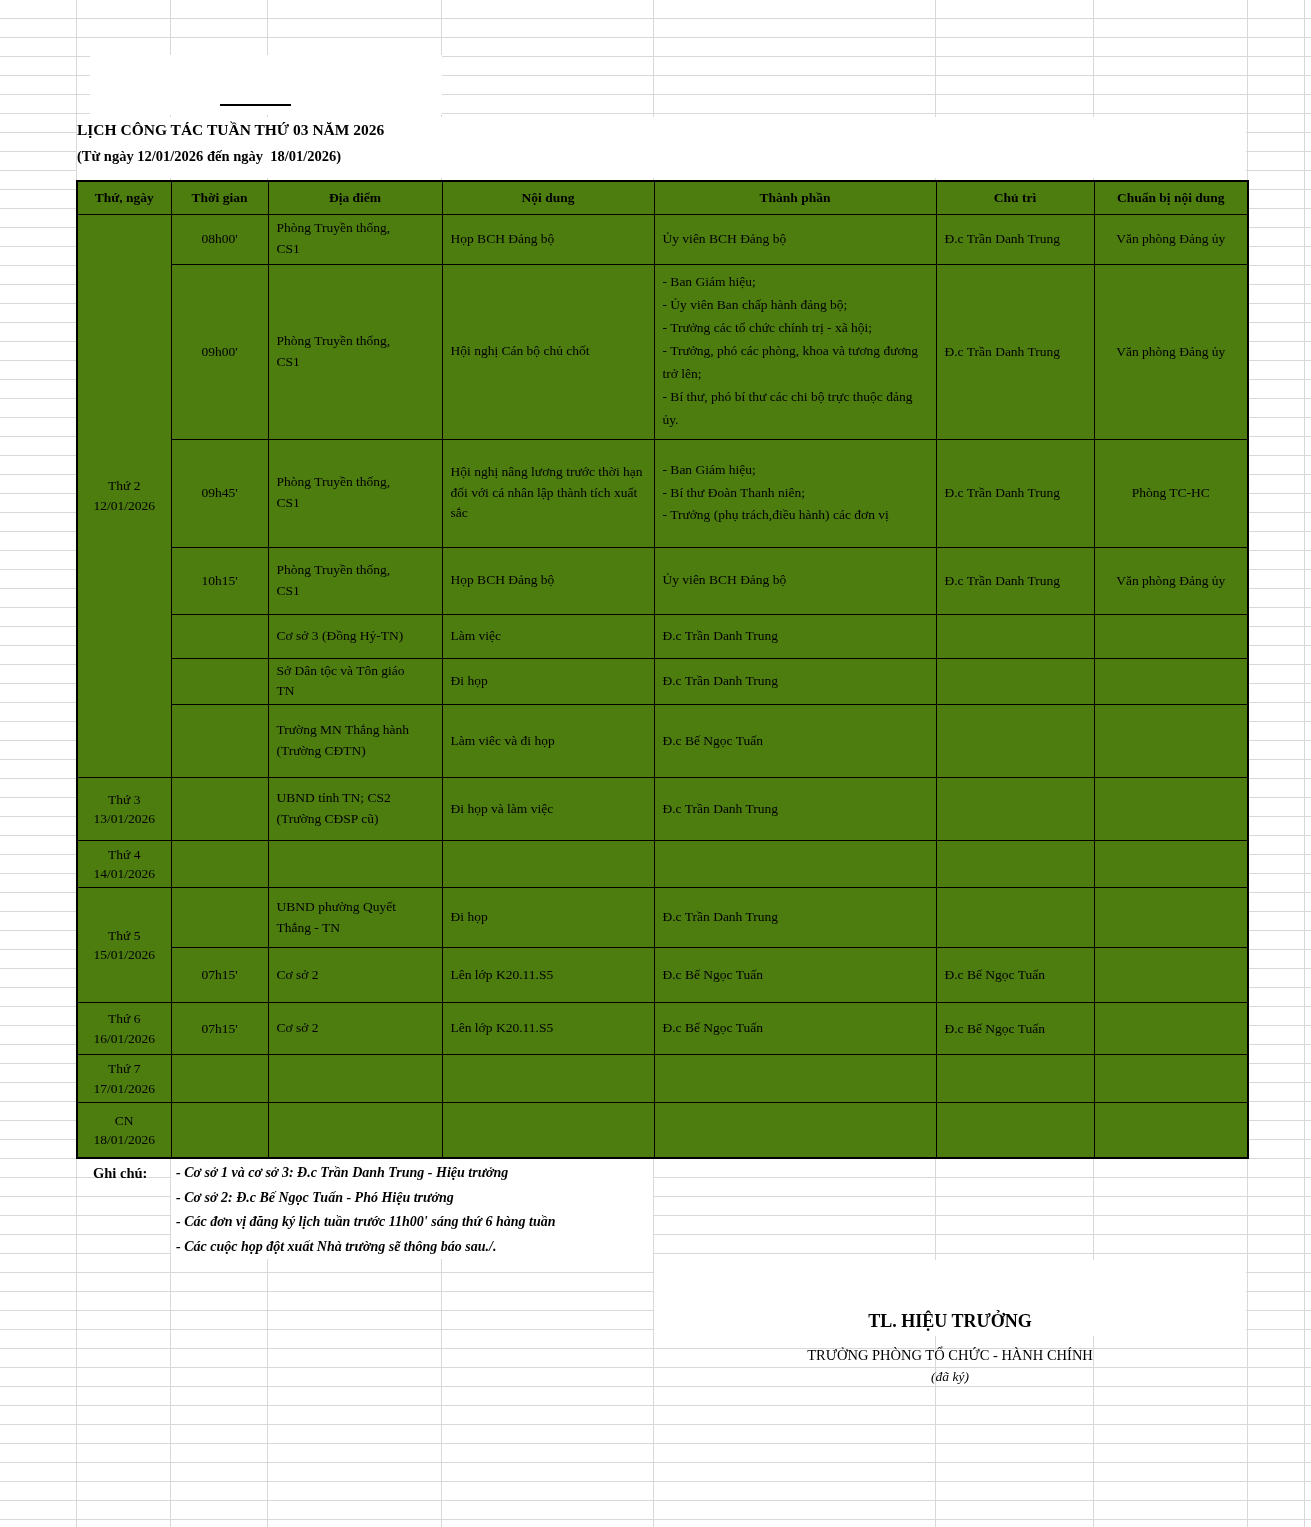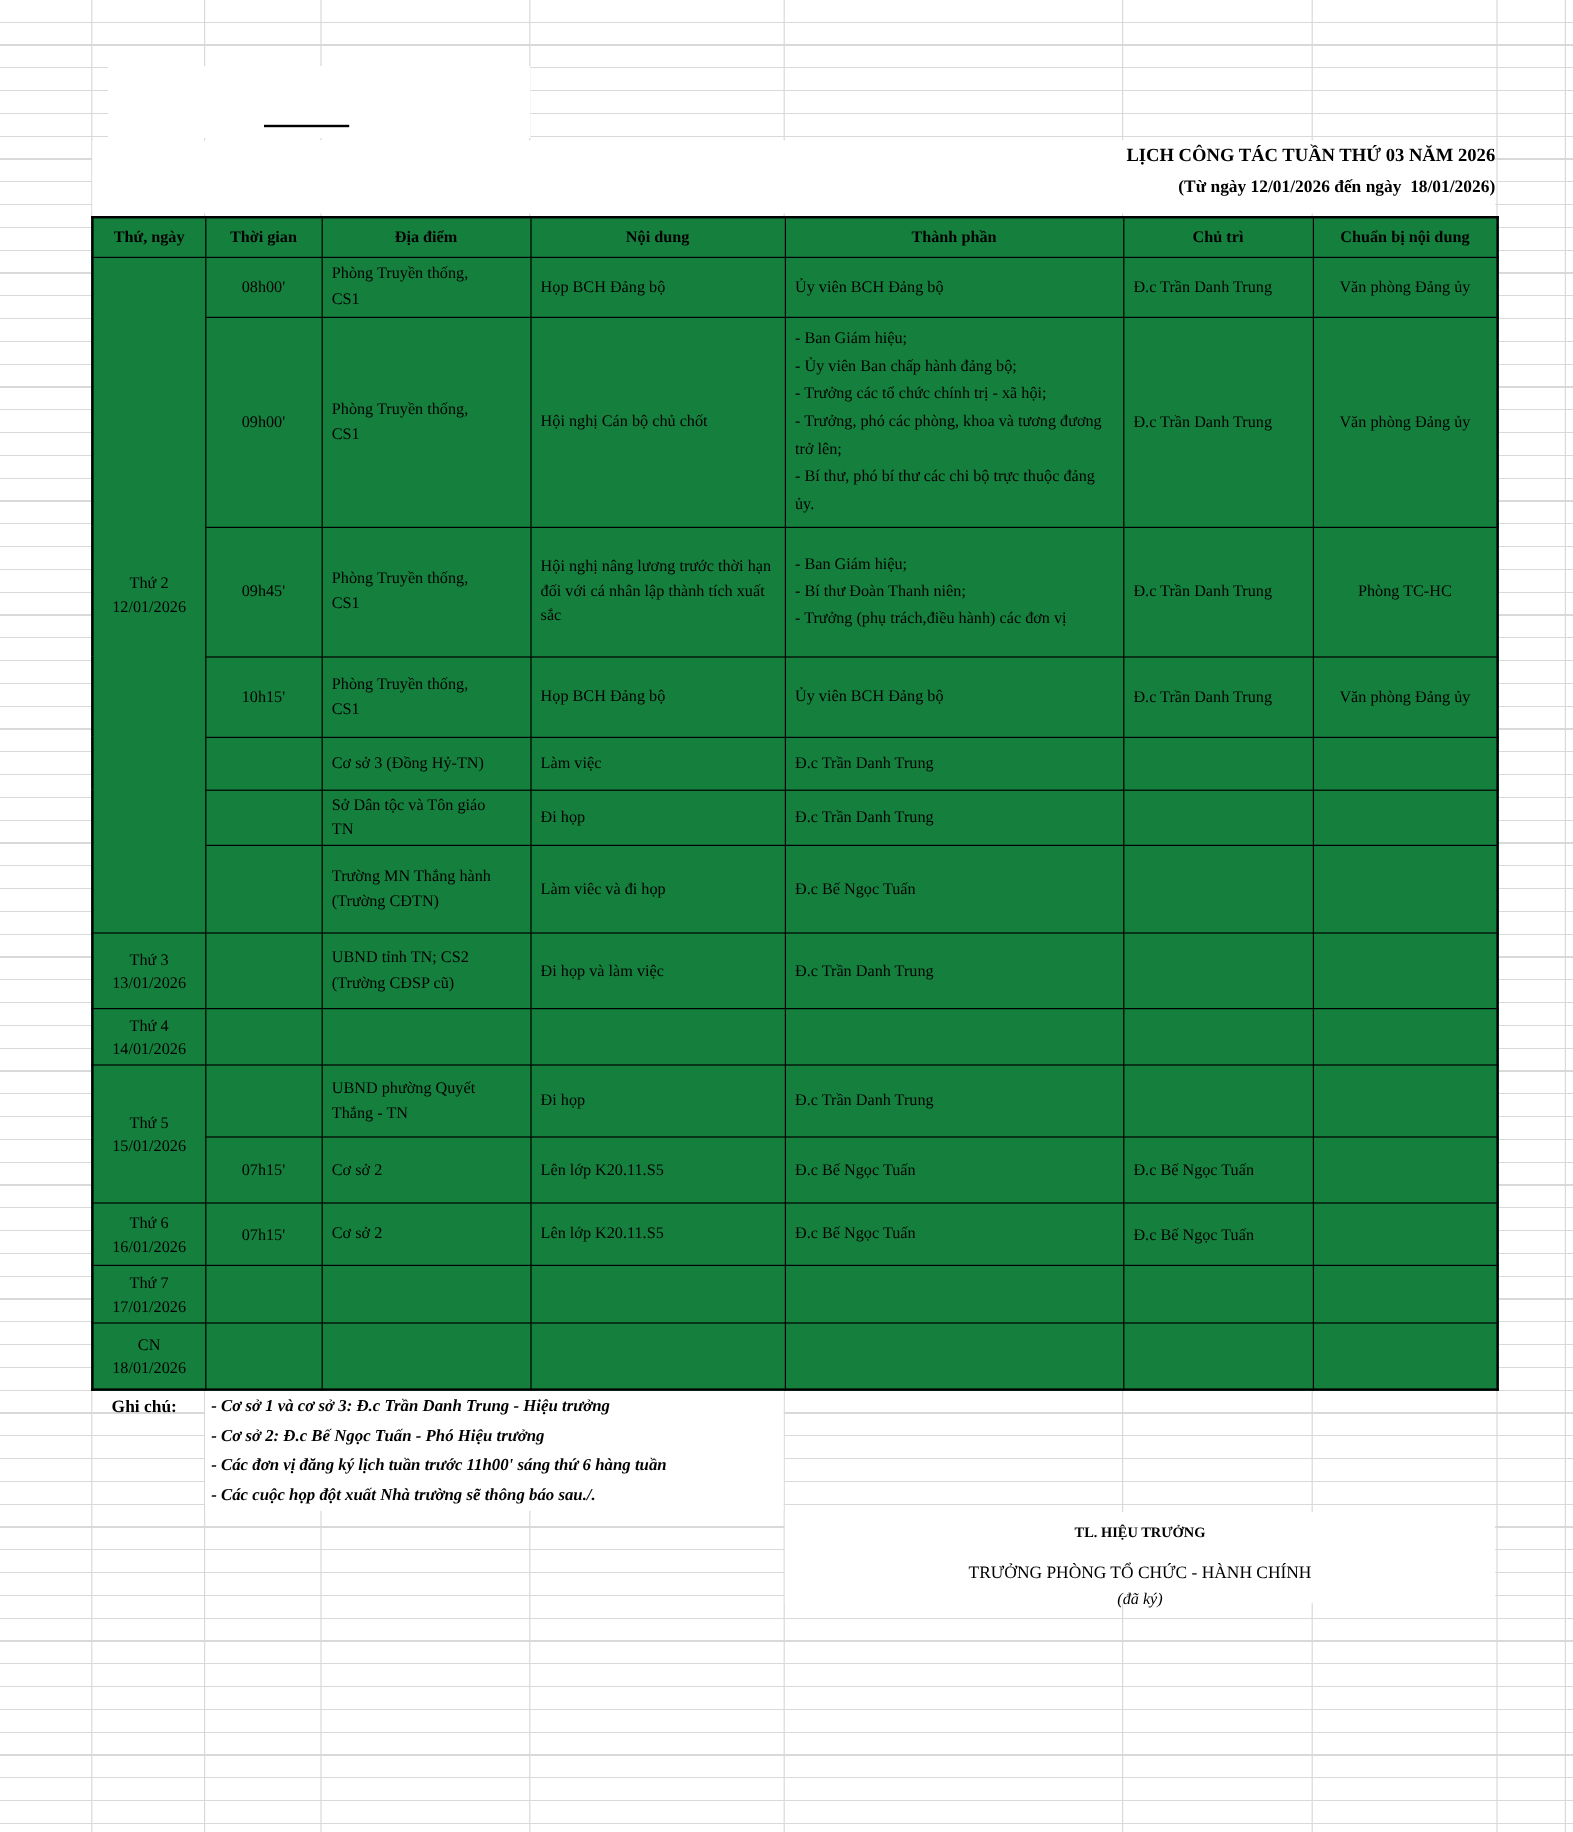--- a/index.html
+++ b/index.html
@@ -13,27 +13,27 @@
     background-image:repeating-linear-gradient(to bottom,transparent 0px,transparent 18px,#d9d9d9 18px,#d9d9d9 19px);
   }
   .vline{position:absolute;top:0;bottom:0;width:1px;background:#d9d9d9;z-index:0;}
   .cover{position:absolute;background:#fff;z-index:1;}
 
   .org-block{position:absolute;left:90px;top:56px;width:340px;text-align:center;z-index:2;}
   .org-parent{font-size:14px;letter-spacing:.2px;}
   .org-name{font-size:15px;font-weight:bold;margin-top:3px;}
   .org-underline{position:absolute;left:220px;top:104px;width:71px;height:2px;background:#000;z-index:2;}
 
-  .title-block{position:absolute;left:77px;top:121px;width:1169px;text-align:right;z-index:2;}
+  .title-block{position:absolute;left:77px;top:121px;width:1169px;text-align:left;z-index:2;}
   .title-main{font-size:15.5px;font-weight:bold;}
   .title-sub{font-size:14.5px;font-weight:bold;margin-top:9px;white-space:pre-wrap;}
 
   table.schedule{
     position:absolute;left:76px;top:180px;z-index:2;
-    border-collapse:collapse;table-layout:fixed;width:1171px;background:#15803d;
+    border-collapse:collapse;table-layout:fixed;width:1171px;background:#4d7c0f;
     font-size:13.5px;
   }
   table.schedule th,table.schedule td{
     border:1.5px solid #000;padding:2px 8px;vertical-align:middle;
     overflow:hidden;
   }
   table.schedule{border:2px solid #000;}
   th{font-weight:bold;text-align:center;font-size:13.5px;padding:4px 2px;}
   td.c-day{text-align:center;line-height:1.45;}
   td.c-time{text-align:center;}
@@ -43,21 +43,21 @@
   td.c-part{text-align:left;white-space:pre-line;line-height:1.7;}
   td.c-chair{text-align:left;}
   td.c-prep{text-align:center;}
 
   .notes-label{position:absolute;left:93px;top:1161px;height:25px;line-height:25px;
     font-weight:bold;font-size:14.5px;z-index:2;}
   .notes-list{position:absolute;left:176px;top:1161px;width:560px;z-index:2;}
   .note-item{height:24.5px;line-height:24.5px;font-weight:bold;font-style:italic;font-size:14px;white-space:nowrap;}
 
   .signature{position:absolute;left:654px;top:1266px;width:592px;text-align:center;z-index:2;}
-  .sig-title{font-size:12px;font-weight:bold;height:22px;line-height:22px;}
+  .sig-title{font-size:18px;font-weight:bold;height:22px;line-height:22px;margin-top:44px;}
   .sig-role{font-size:14.5px;font-weight:normal;height:22px;line-height:22px;margin-top:12px;}
   .sig-signed{font-size:13.5px;font-style:italic;height:22px;line-height:22px;}
 </style>
 </head>
 <body>
 
 <div class="page">
 
   <div class="grid-rows"></div>
   <div class="vline" style="left:76px"></div>

